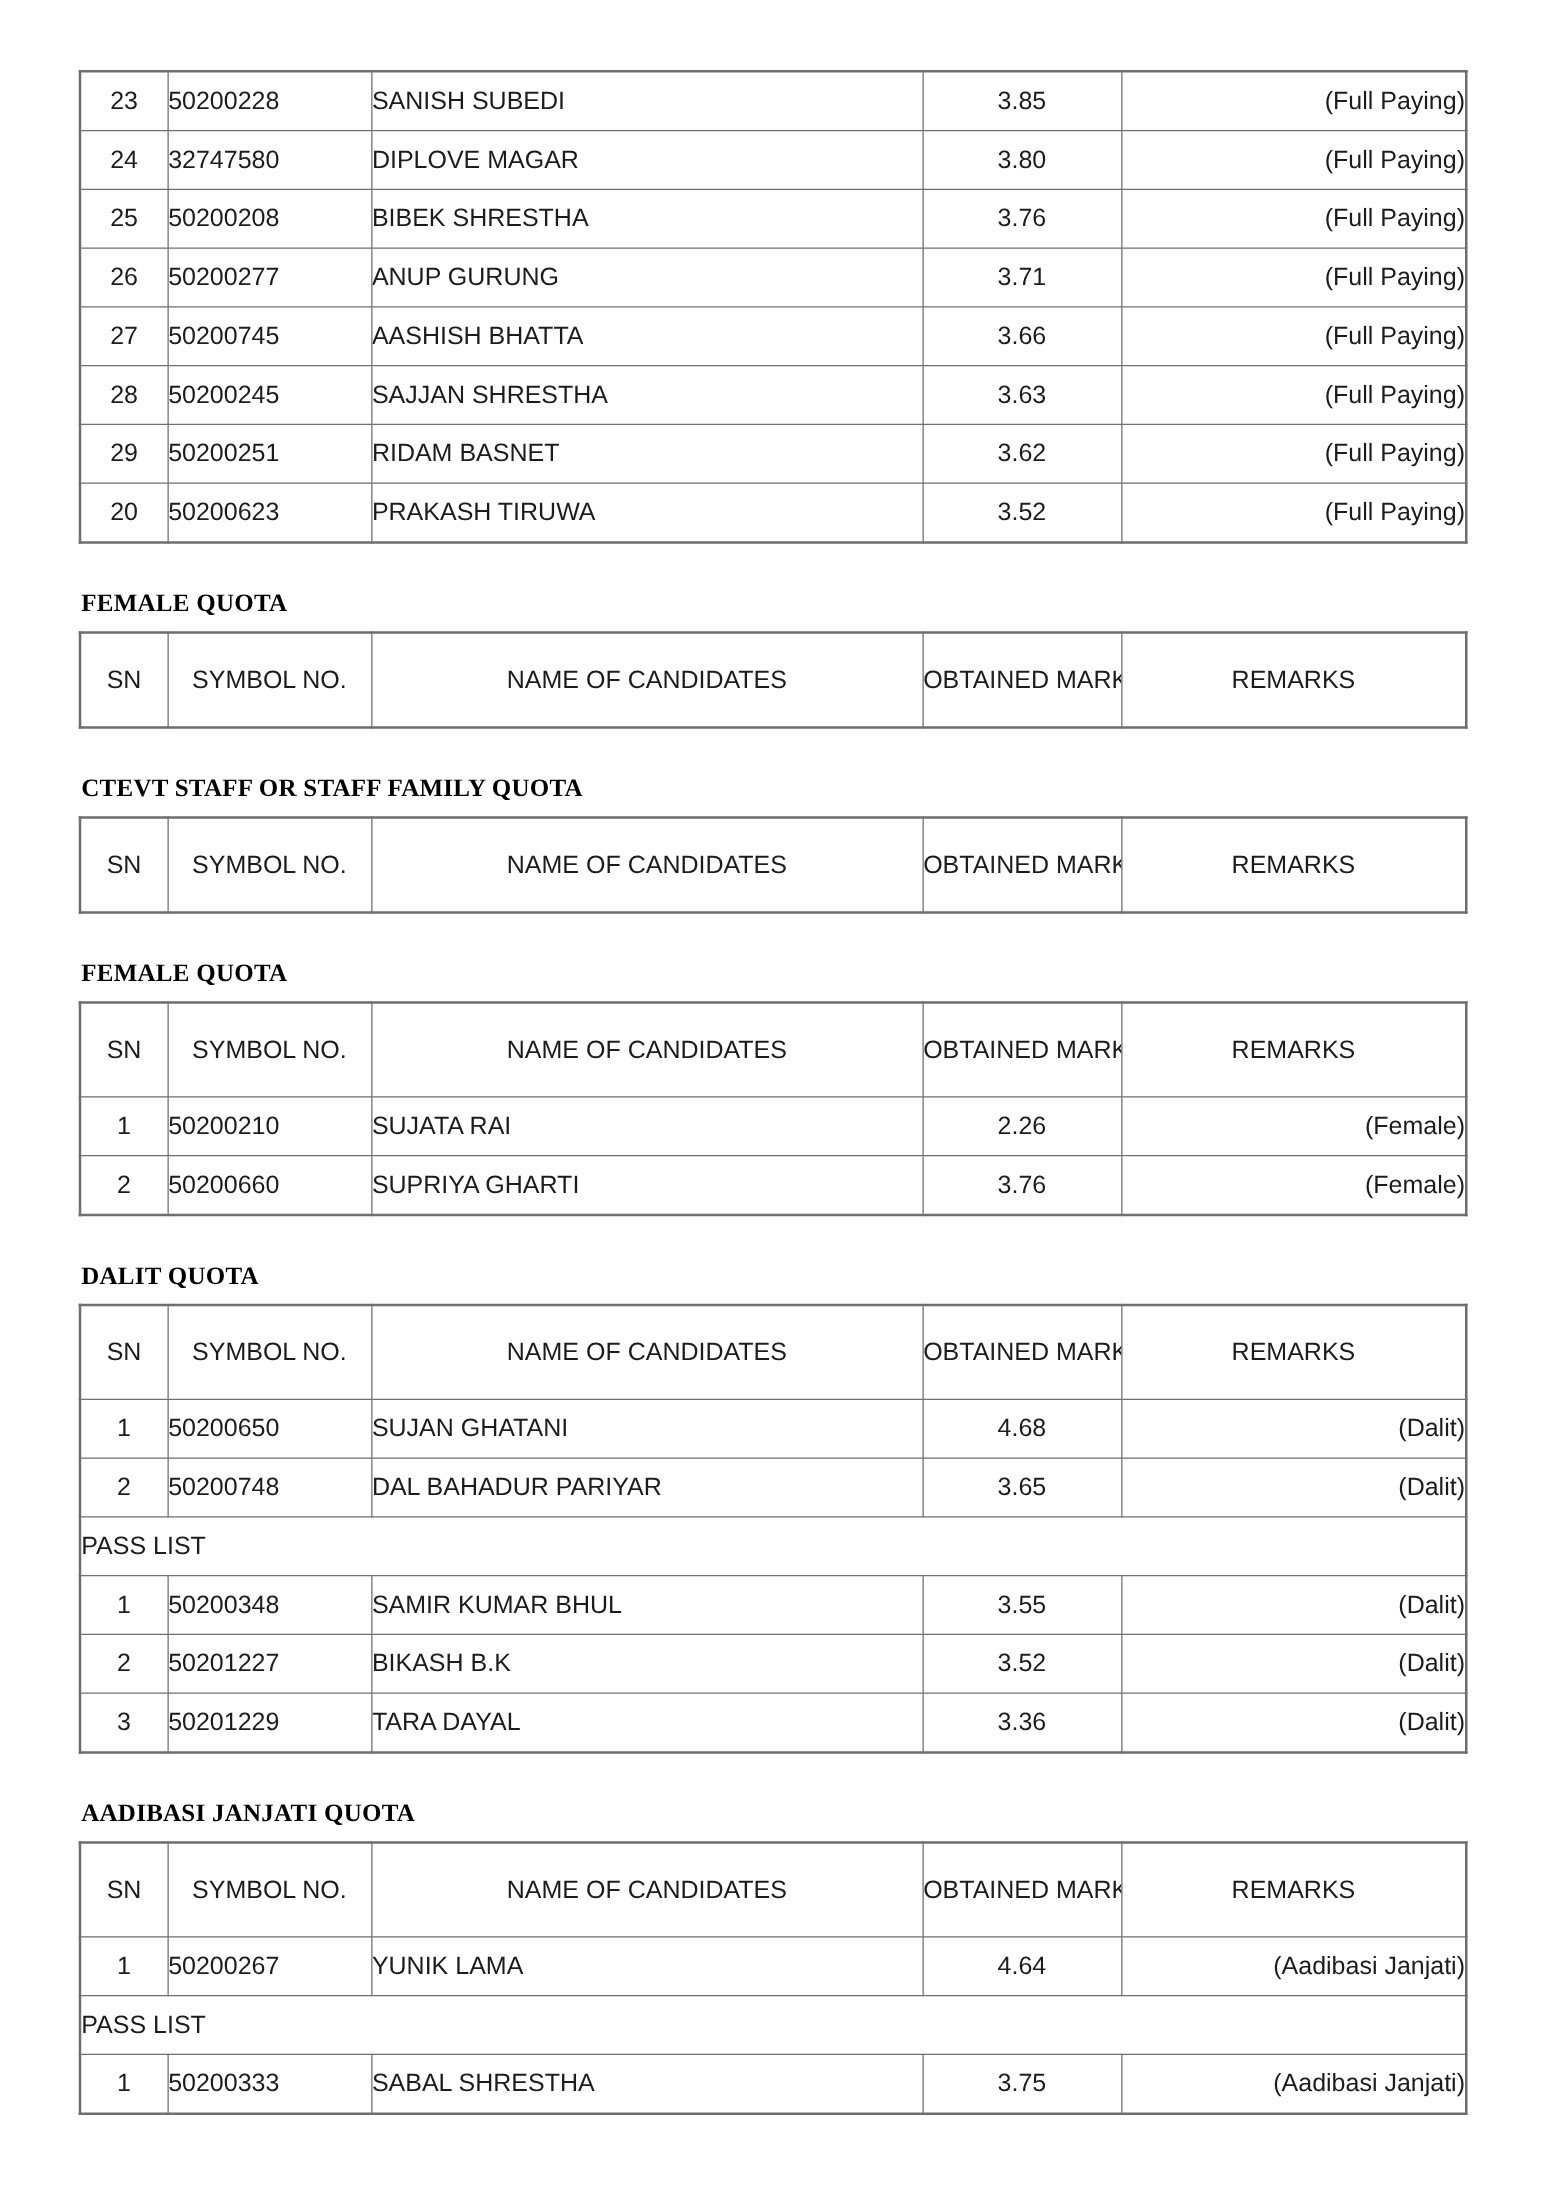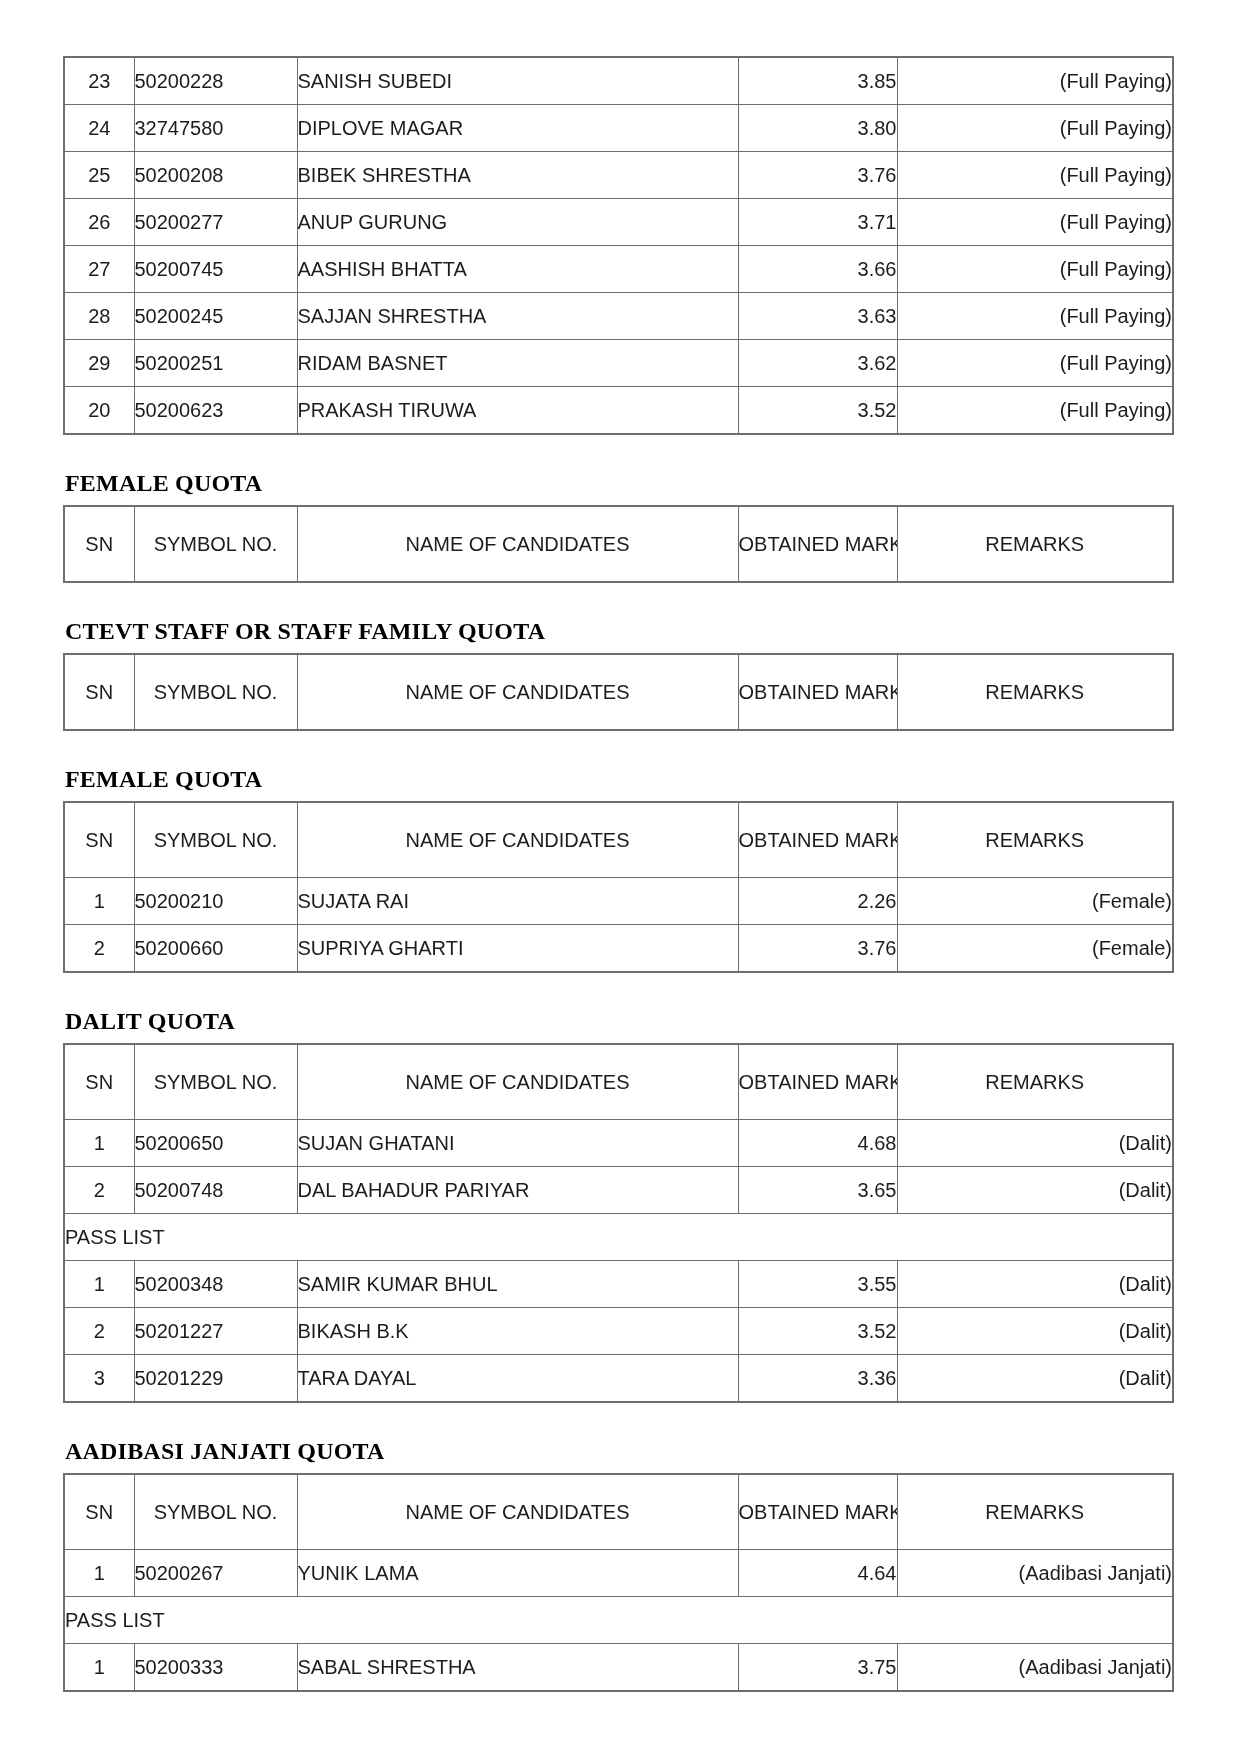--- a/index.html
+++ b/index.html
@@ -17,21 +17,21 @@
     overflow:hidden;
   }
   .page{
     box-sizing:border-box;
     width:1240px;height:1754px;
     padding:56px 56px 0 63px;
   }
   h2.section-heading{
     font-family:"Liberation Serif", serif;
     font-weight:bold;
-    font-size:24px;
+    font-size:20px;
     line-height:24px;
     letter-spacing:0.2px;
     color:var(--heading-color);
     margin:36px 0 10px 2px;
   }
   table.quota-table{
     border-collapse:collapse;
     table-layout:fixed;
     width:1109px;
     border:2px solid var(--border-color);
@@ -50,21 +50,21 @@
   td.header-cell{
     height:74px;
     text-align:center;
     white-space:normal;
     padding:0 8px;
   }
   td.data-cell{height:46px;}
   td.col-sn{text-align:center;padding:0 4px;}
   td.col-symbol{text-align:left;padding:0 8px 0 14px;margin-left:48px;}
   td.col-name{text-align:left;padding:0 8px 0 14px;}
-  td.col-marks{text-align:right;padding:0 4px;}
+  td.col-marks{text-align:center;padding:0 4px;}
   td.col-remarks{text-align:right;padding:0 8px 0 14px;}
   td.pass-cell{
     height:46px;
     text-align:left;
     padding:0 8px 0 18px;
   }
 </style>
 </head>
 <body>
 

